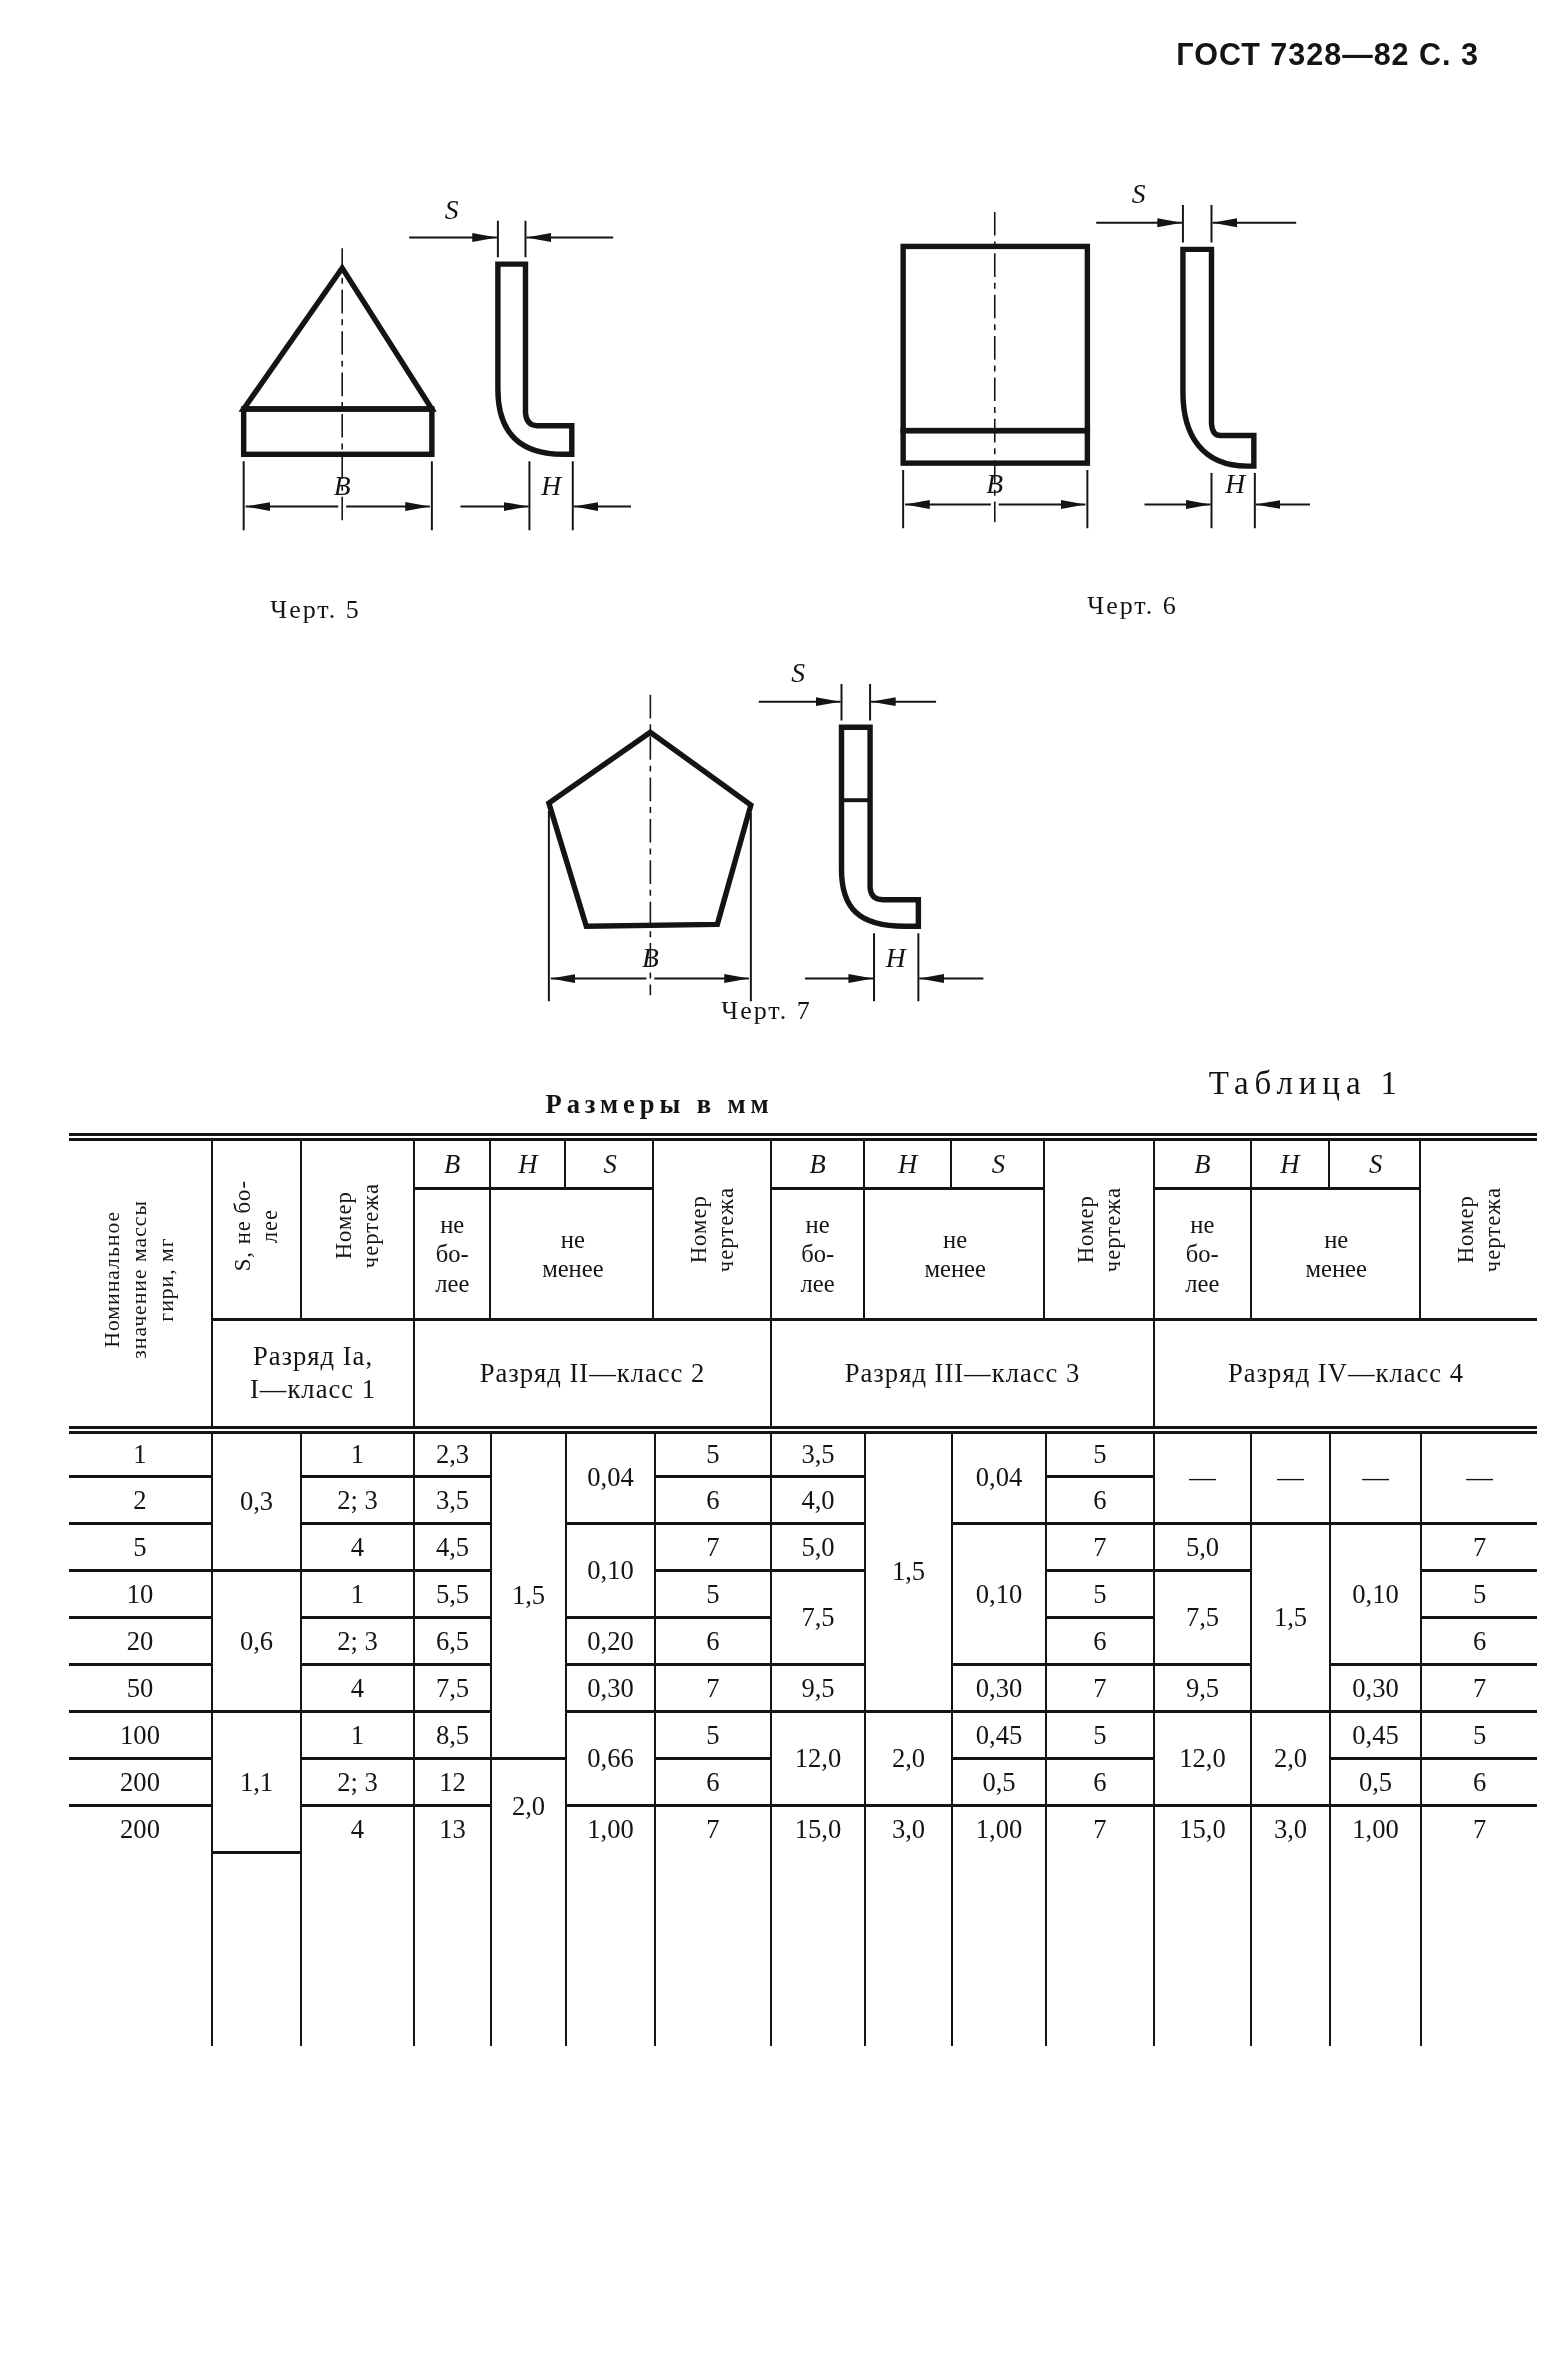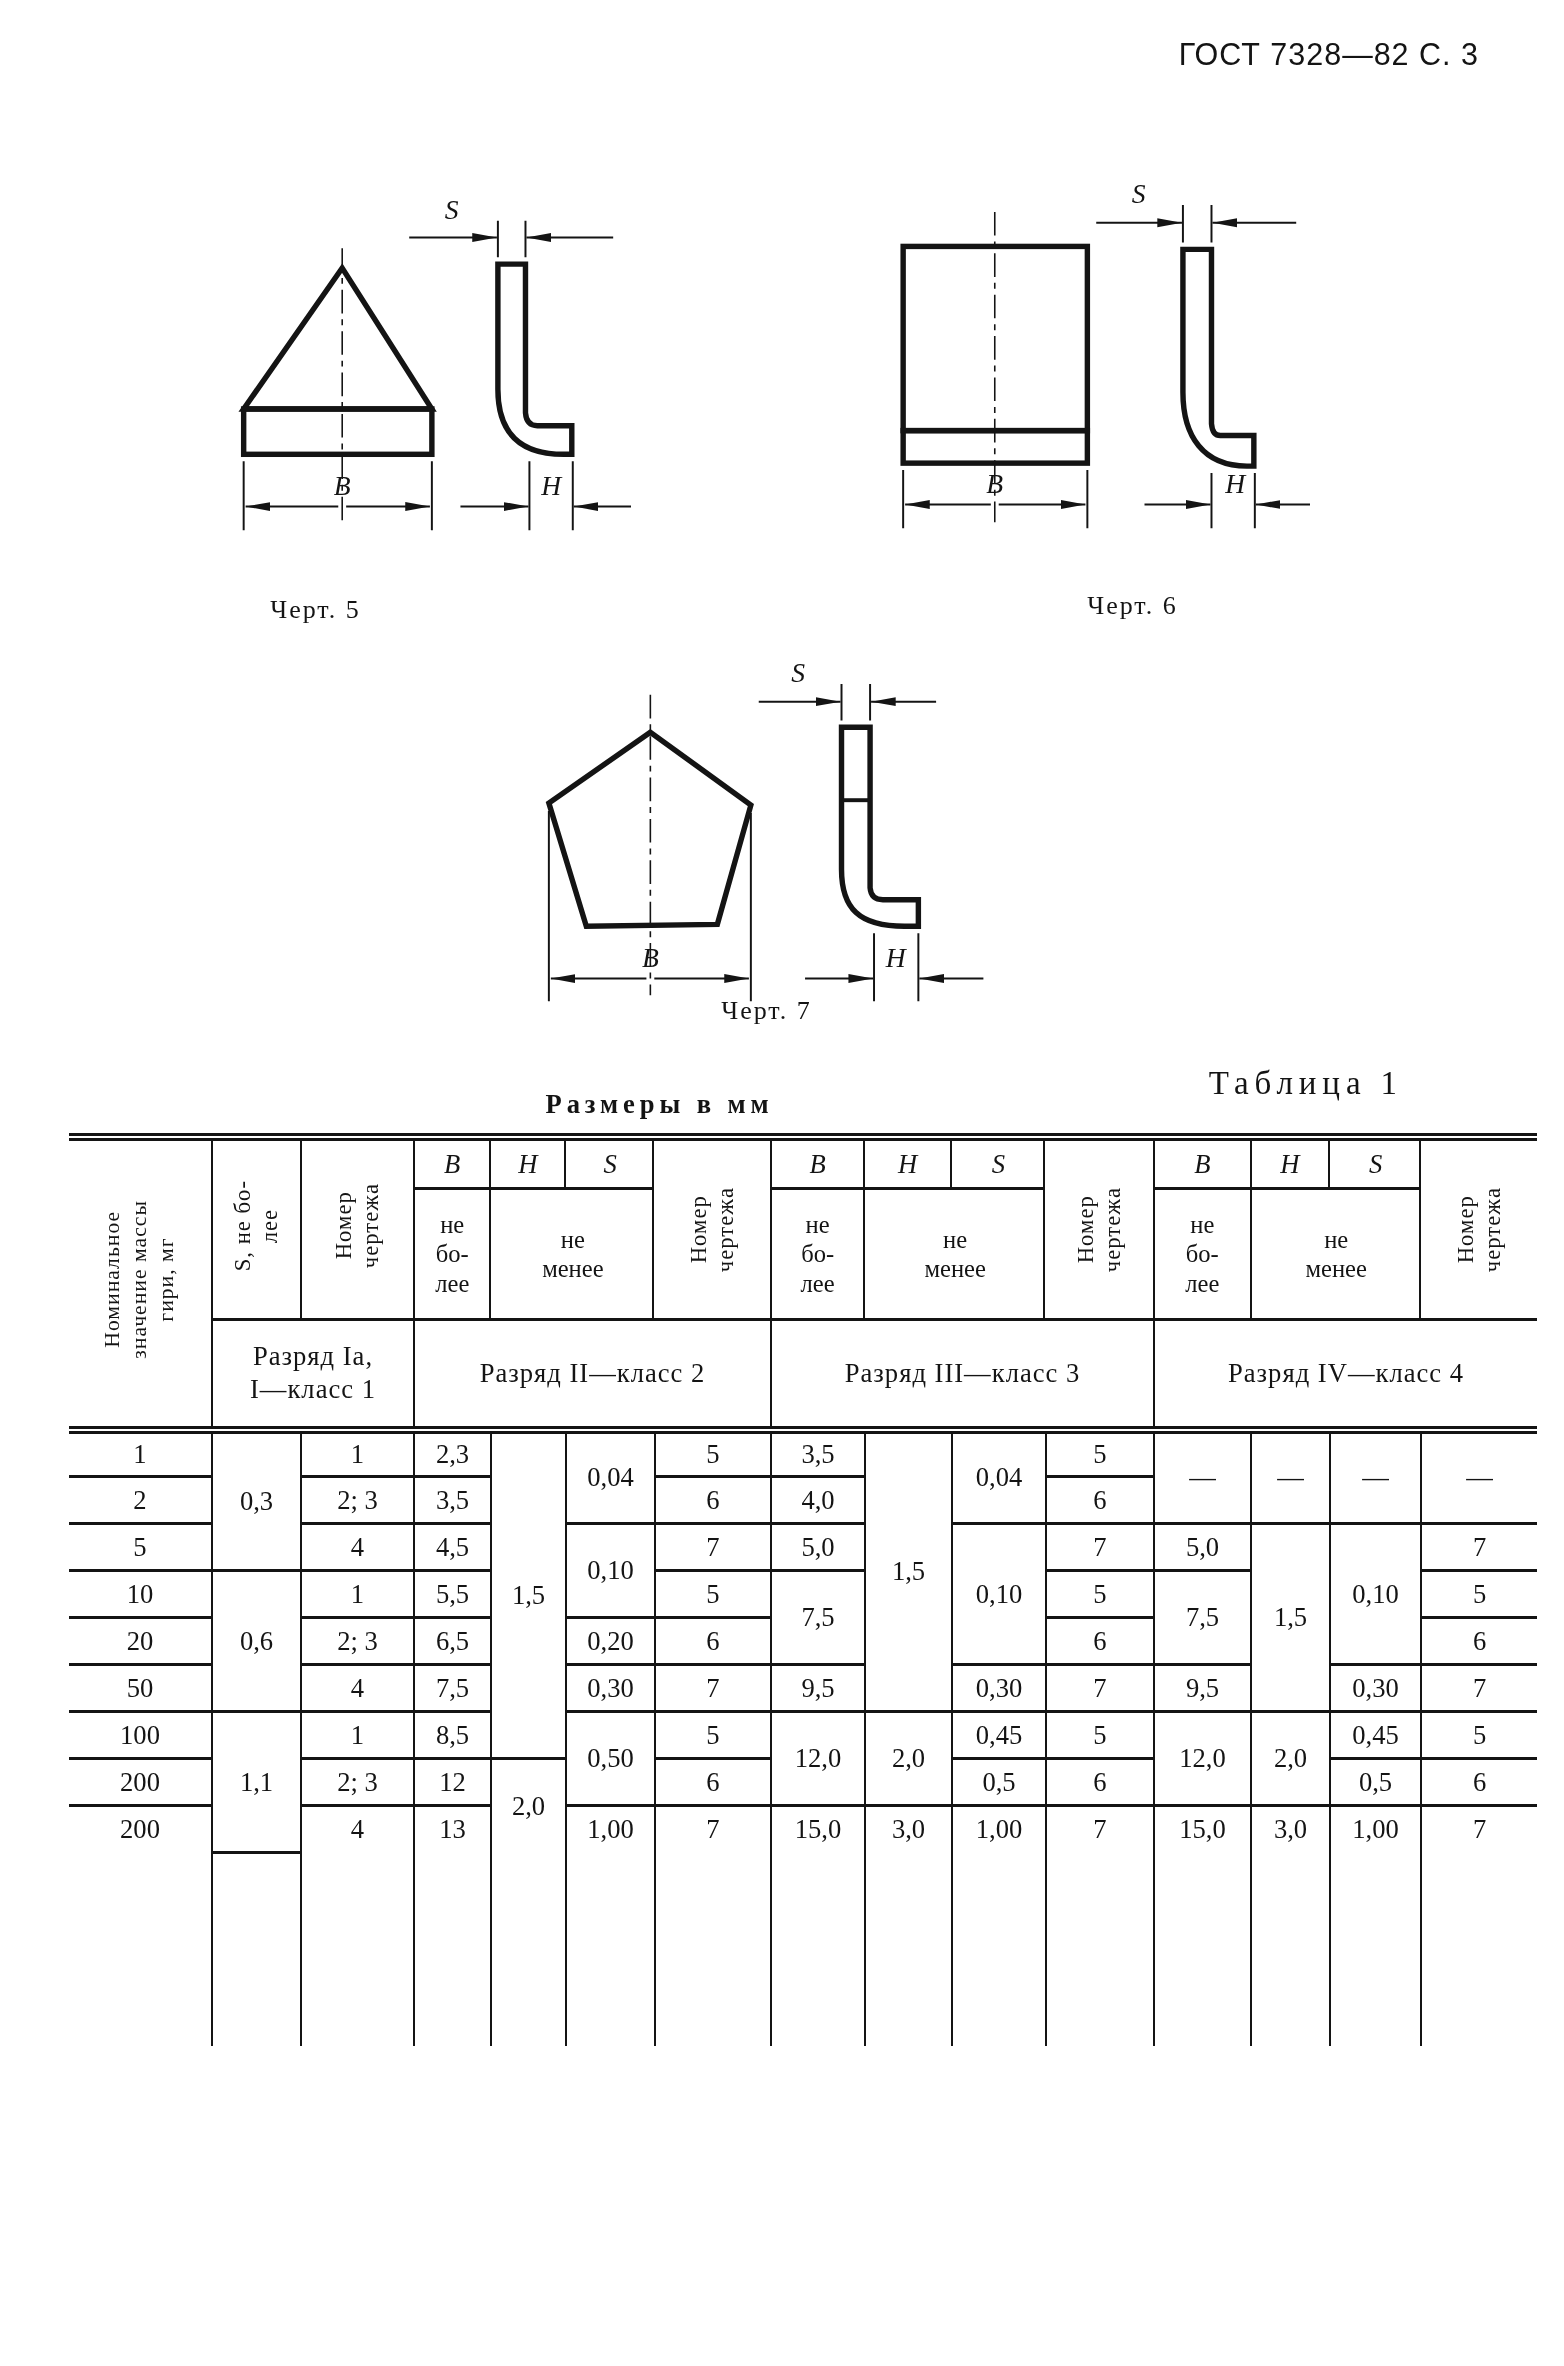--- a/index.html
+++ b/index.html
@@ -5,21 +5,21 @@
   html,body { margin:0; padding:0; background:#e8e8e8; }
   #page {
     position:relative; width:1564px; height:2366px; background:#ffffff;
     font-family:"Liberation Serif","DejaVu Serif",serif; color:#141414;
     overflow:hidden; margin:0 auto;
   }
   
   .doc-ref {
     position:absolute; top:37px; right:85px;
     font-family:"Liberation Sans","DejaVu Sans",sans-serif;
-    font-weight:normal; font-size:30.5px; letter-spacing:1px;
+    font-weight:bold; font-size:30.5px; letter-spacing:1px;
   }
   
   .figsvg { position:absolute; }
   .fig-cap { position:absolute; font-size:26px; letter-spacing:2px; text-align:center; width:217px; }
   
   .tab-label { position:absolute; top:1065px; right:161px; font-size:33px; letter-spacing:5.9px; }
   .units-note { position:absolute; top:1089px; left:438px; width:443px; text-align:center; font-size:26.6px; letter-spacing:4.9px;font-weight:bold; }
   
   .gtable {
     position:absolute; left:69px; top:1133px;
@@ -333,21 +333,21 @@
         <td>7</td>
         <td>9,5</td>
         <td>0,30</td>
         <td class="ne">7</td>
       </tr>
       <tr class="body-row">
         <td>100</td>
         <td rowspan="3">1,1</td>
         <td>1</td>
         <td>8,5</td>
-        <td rowspan="2">0,50</td>
+        <td rowspan="2">0,66</td>
         <td>5</td>
         <td rowspan="2">12,0</td>
         <td rowspan="2">2,0</td>
         <td>0,45</td>
         <td>5</td>
         <td rowspan="2">12,0</td>
         <td rowspan="2">2,0</td>
         <td>0,45</td>
         <td class="ne">5</td>
       </tr>

